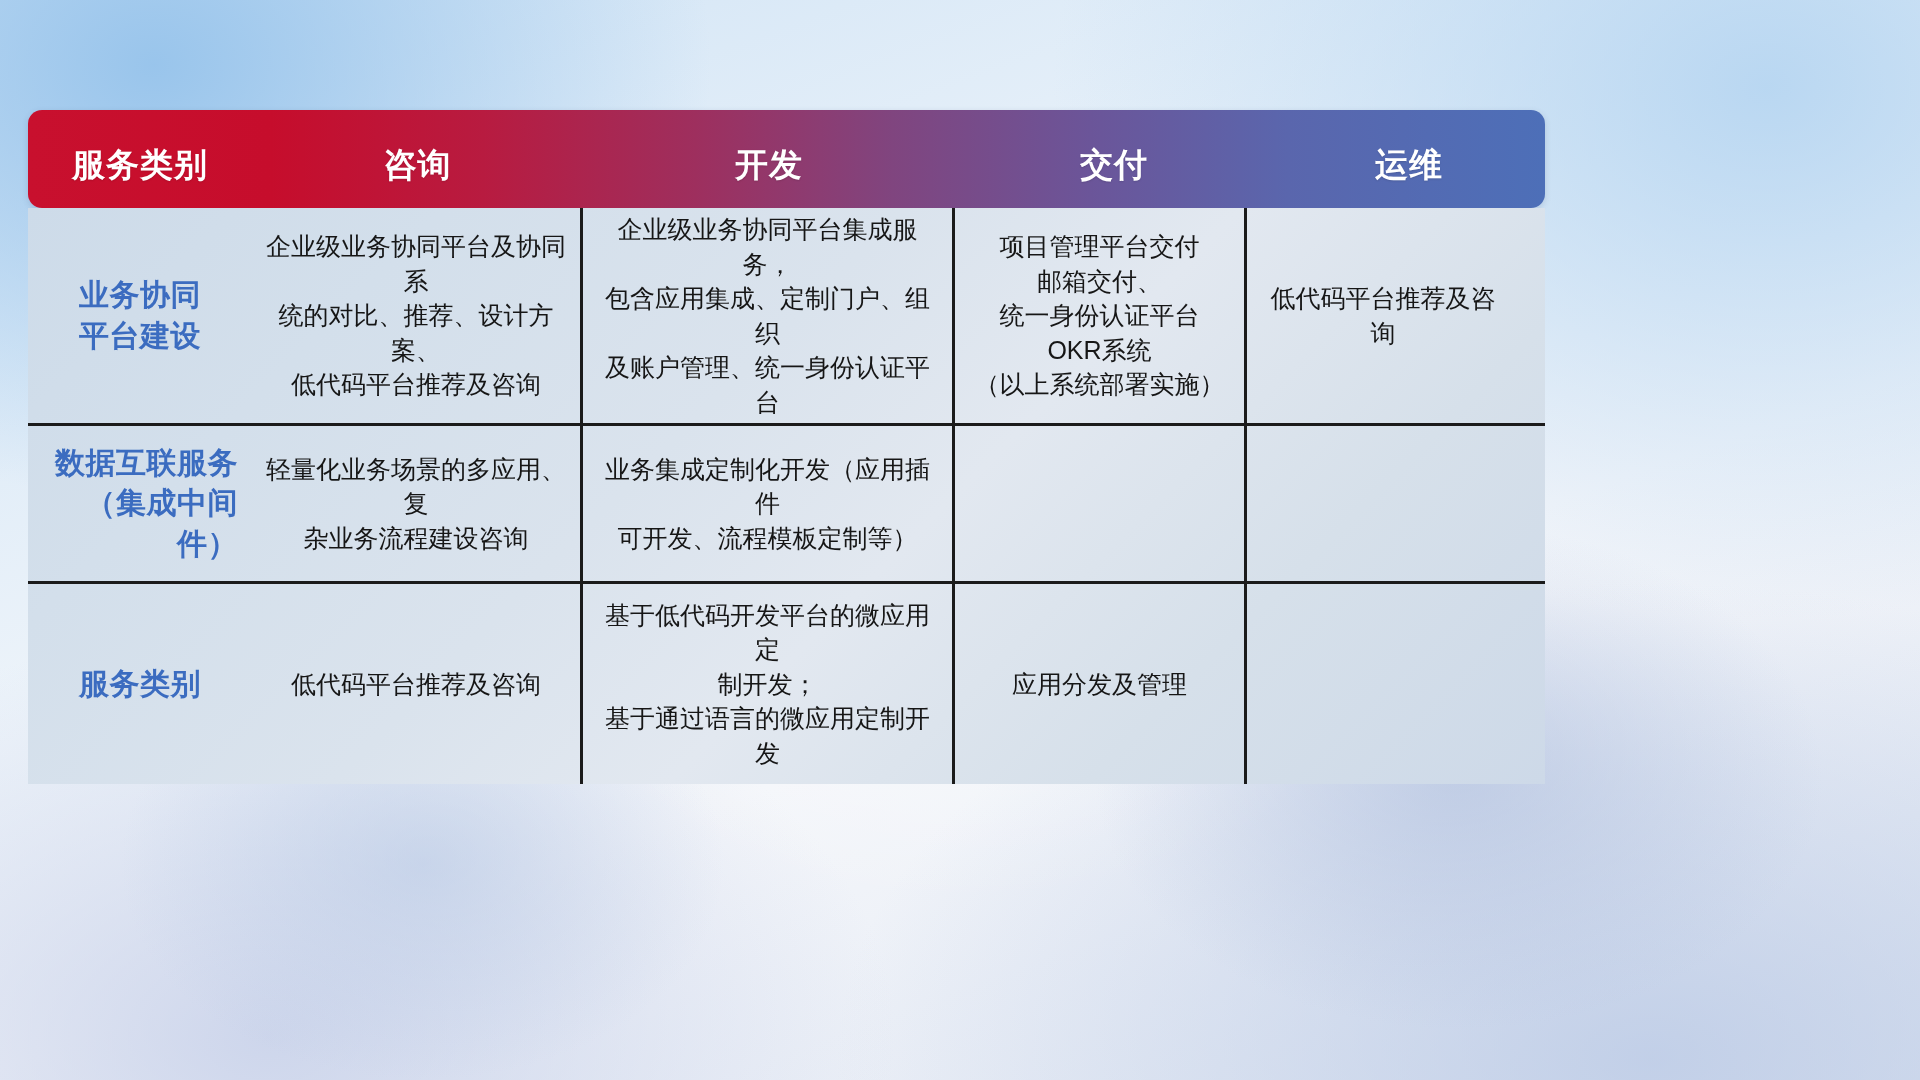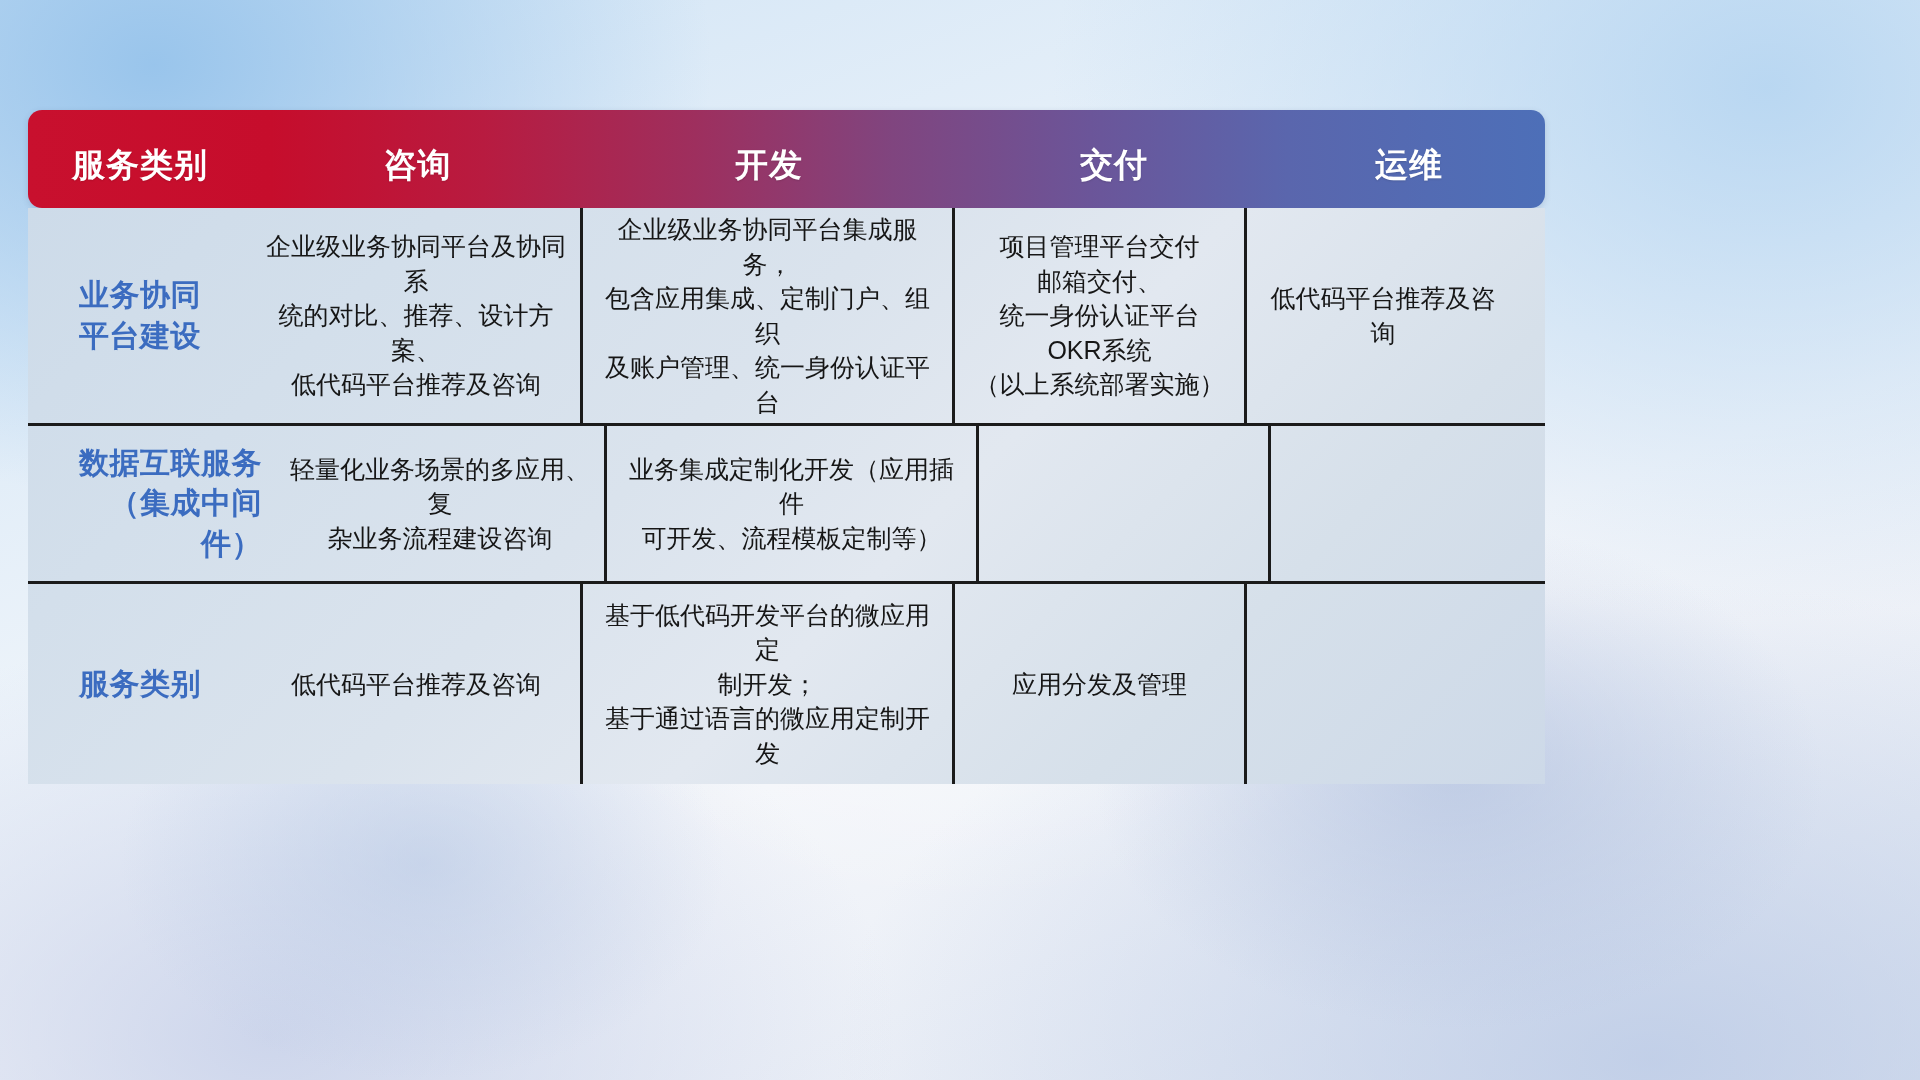--- a/index.html
+++ b/index.html
@@ -113,21 +113,21 @@
     color: #3b6cc0;
     font-weight: bold;
     font-size: 30px;
     line-height: 1.34;
     letter-spacing: 0.5px;
     white-space: pre-line;
     text-align: right;
   }
 
   .r0 { height: 215px; }
-  .r1 { height: 155px; padding-left: 24px; }
+  .r1 { height: 155px; }
   .r2 { height: 200px; }
 </style>
 </head>
 <body>
 
 <div id="bg"></div>
 
 <div id="table-wrap">
 
   <div class="thead">

